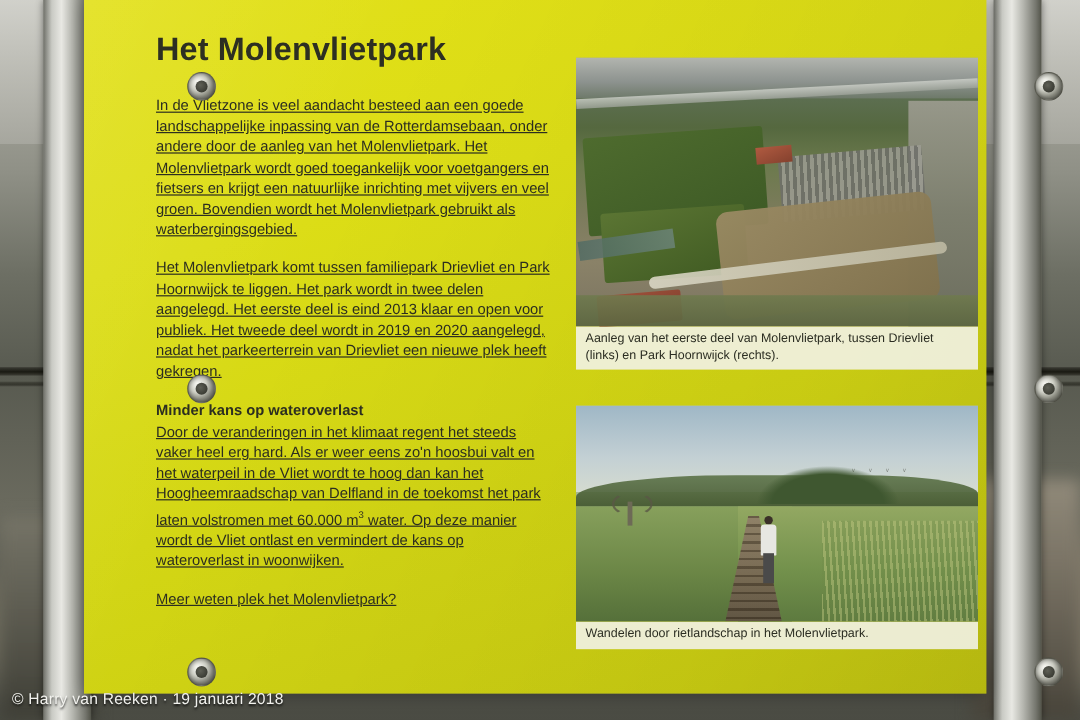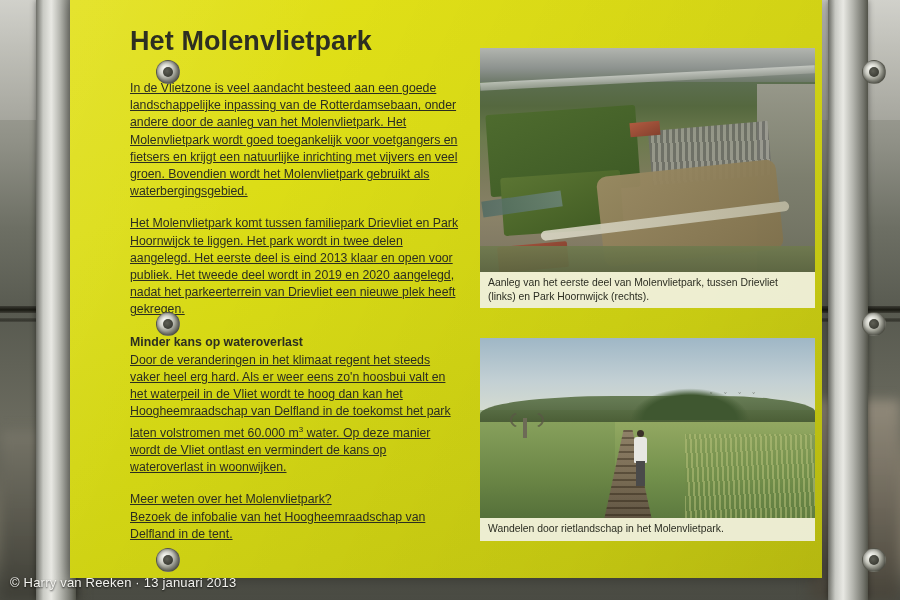--- a/index.html
+++ b/index.html
@@ -365,22 +365,21 @@
       <h1 class="title">Het Molenvlietpark</h1>
 
       <div class="text-col">
         <p class="para">In de Vlietzone is veel aandacht besteed aan een goede landschappelijke inpassing van de Rotterdamsebaan, onder andere door de aanleg van het Molenvlietpark. Het Molenvlietpark wordt goed toegankelijk voor voetgangers en fietsers en krijgt een natuurlijke inrichting met vijvers en veel groen. Bovendien wordt het Molenvlietpark gebruikt als waterbergingsgebied.</p>
         <p class="para">Het Molenvlietpark komt tussen familiepark Drievliet en Park Hoornwijck te liggen. Het park wordt in twee delen aangelegd. Het eerste deel is eind 2013 klaar en open voor publiek. Het tweede deel wordt in 2019 en 2020 aangelegd, nadat het parkeerterrein van Drievliet een nieuwe plek heeft gekregen.</p>
 
         <p class="subhead">Minder kans op wateroverlast</p>
         <p class="para"><span>Door de veranderingen in het klimaat regent het steeds vaker heel erg hard. Als er weer eens zo'n hoosbui valt en het waterpeil in de Vliet wordt te hoog dan kan het Hoogheemraadschap van Delfland in de toekomst het park laten volstromen met 60.000 m</span><sup>3</sup><span> water. Op deze manier wordt de Vliet ontlast en vermindert de kans op wateroverlast in woonwijken.</span></p>
 
         <p class="para">
-          <span>Meer weten over het Molenvlietpark?</span><br>
-          <span>Bezoek de infobalie van het Hoogheemraadschap van Delfland in de tent.</span>
+          <span>Meer weten plek het Molenvlietpark?</span><br>
         </p>
       </div>
     </div>
 
     <div class="photo-block photo-1">
       <div class="photo">
         <div class="aerial">
           <div class="a-top-urban"></div>
           <div class="a-railline"></div>
           <div class="a-rightblock"></div>
@@ -422,14 +421,14 @@
     </div>
 
     <div class="grommet g-tl"></div>
     <div class="grommet g-tr"></div>
     <div class="grommet g-ml"></div>
     <div class="grommet g-mr"></div>
     <div class="grommet g-bl"></div>
     <div class="grommet g-br"></div>
   </div>
 
-  <div class="watermark">© Harry van Reeken · 13 januari 2013</div>
+  <div class="watermark">© Harry van Reeken · 19 januari 2018</div>
 </div>
 
 </body></html>

